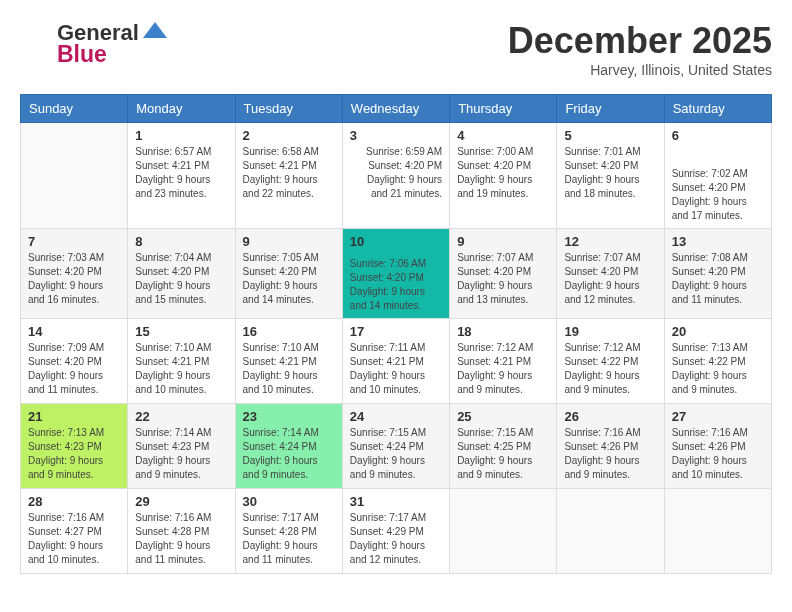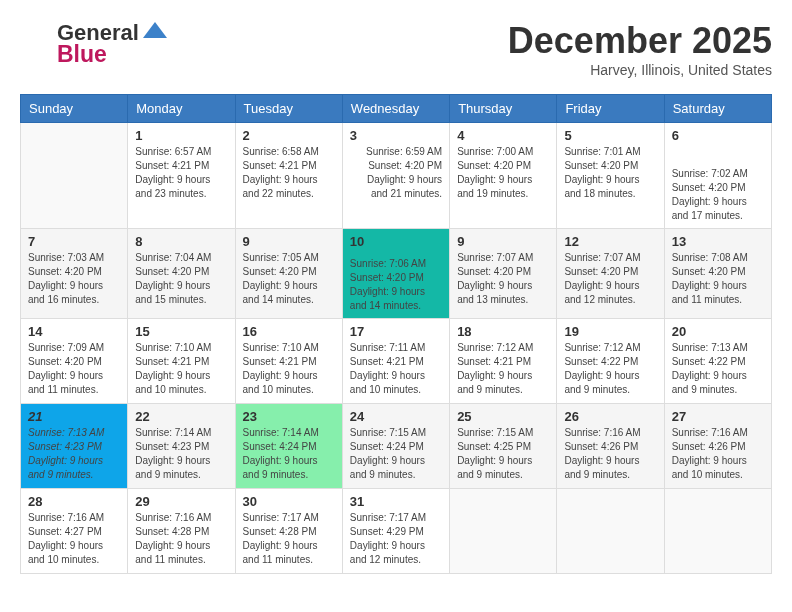--- a/index.html
+++ b/index.html
@@ -261,21 +261,21 @@
         </td>
         <td>
           <span class="day-number">20</span>
           <div class="day-info" style="white-space: pre-line;">Sunrise: 7:13 AM
 Sunset: 4:22 PM
 Daylight: 9 hours
 and 9 minutes.</div>
         </td>
       </tr>
       <tr class="week-row" style="background: rgb(245, 245, 245);">
-        <td style="background: #0ea5e9; font-style: italic;">
+        <td style="background: #bef264;">
           <span class="day-number">21</span>
           <div class="day-info" style="white-space: pre-line;">Sunrise: 7:13 AM
 Sunset: 4:23 PM
 Daylight: 9 hours
 and 9 minutes.</div>
         </td>
         <td style="background: rgb(245, 245, 245);">
           <span class="day-number">22</span>
           <div class="day-info" style="white-space: pre-line;">Sunrise: 7:14 AM
 Sunset: 4:23 PM

